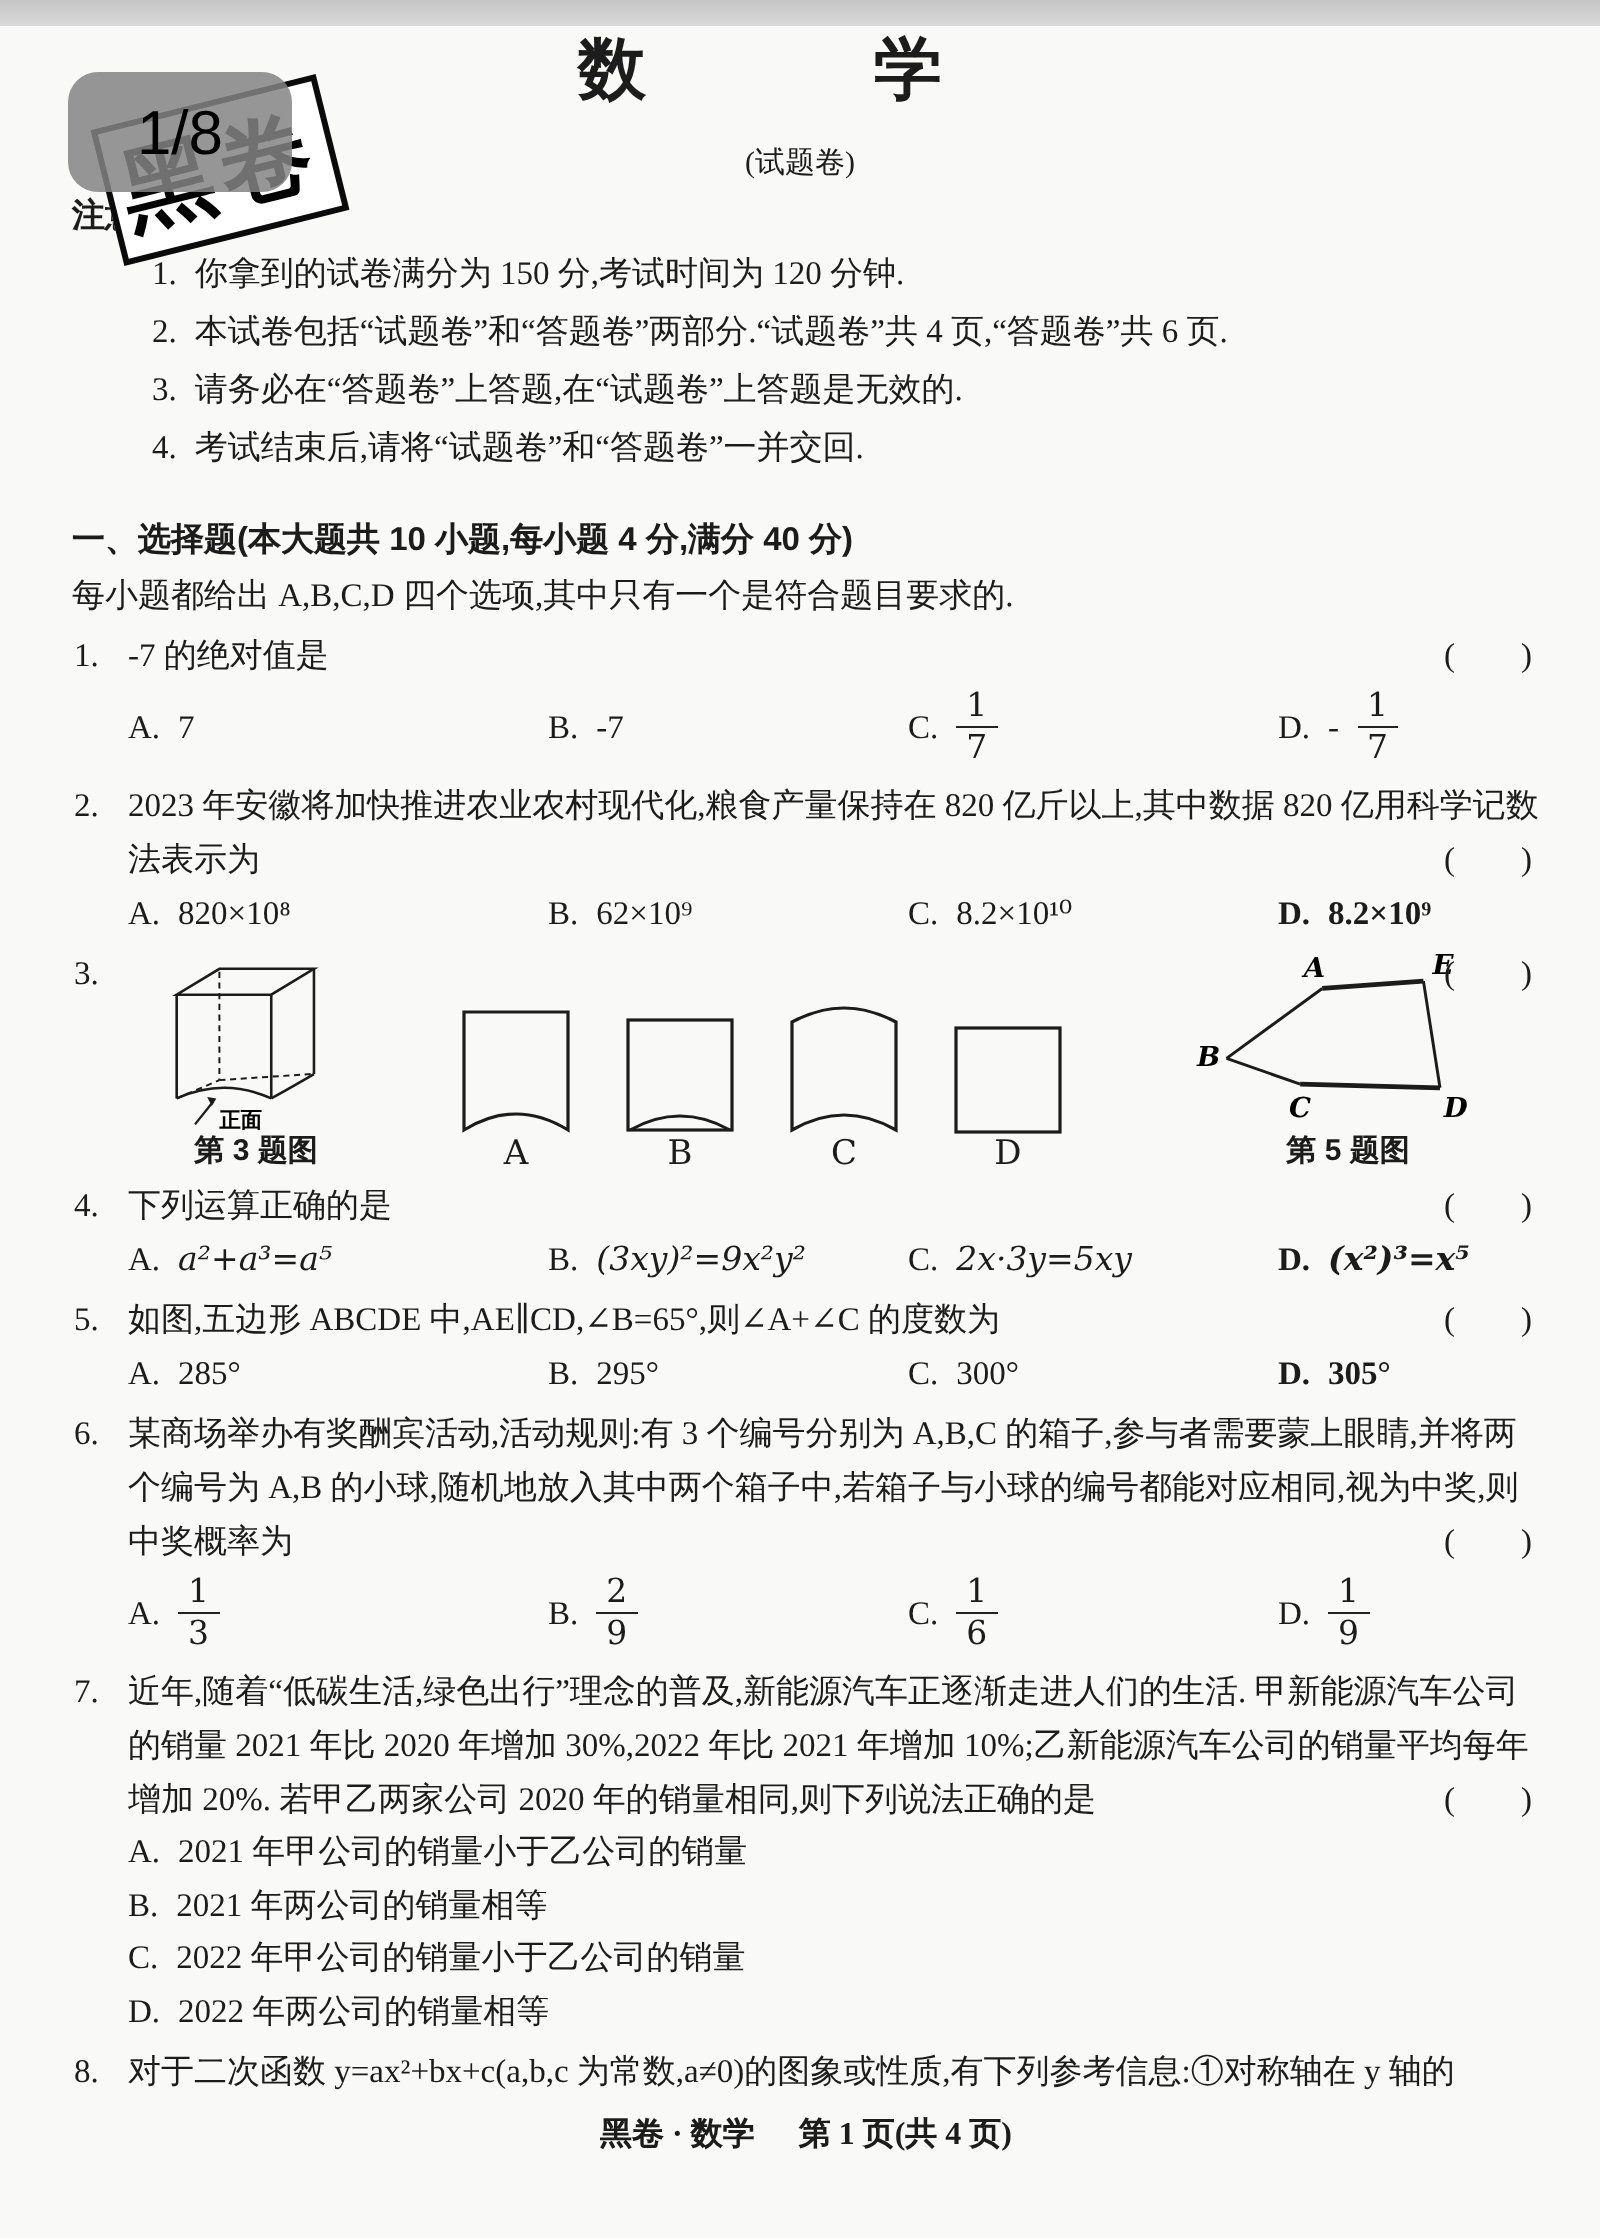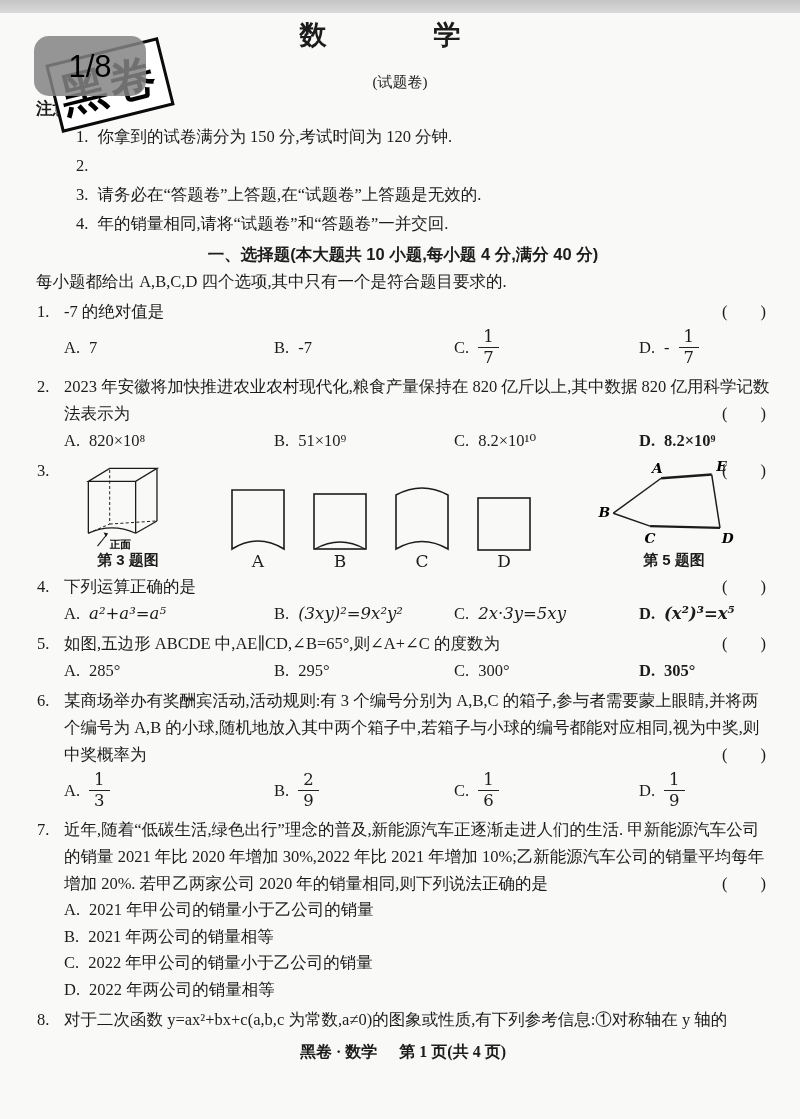--- a/index.html
+++ b/index.html
@@ -21,29 +21,29 @@
   }
   .badge{
     position:absolute; left:34px; top:36px; width:112px; height:60px;
     background:rgba(132,132,132,0.85); border-radius:15px; z-index:2;
     display:flex; align-items:center; justify-content:center;
     color:#000000; font-size:31px; font-family:"Liberation Sans","DejaVu Sans",sans-serif;
   }
 
   .header{text-align:center;}
   .title{font-size:22px; margin-top:16px; line-height:30px;}
-  .subject{font-size:27px; margin-top:4px; line-height:36px; letter-spacing:40px; }
+  .subject{font-size:34px; margin-top:4px; line-height:36px; letter-spacing:40px; }
   .papertype{font-size:15px; margin-top:18px; line-height:22px; font-weight:normal;}
 
   .content{padding:0 30px 0 36px;}
   .notice-heading{margin-top:2px;}
   .notice-item{display:flex; gap:9px; margin-left:40px; line-height:29px;}
   .emph{-webkit-text-emphasis:dot under; text-emphasis:dot under;}
 
-  .section-heading{margin-top:3px;text-align:center;}
+  .section-heading{margin-top:19px;}
   .section-note{}
 
   .q{position:relative; padding-left:28px; margin-top:3px;}
   .qno{position:absolute; left:1px; top:0;}
   .qmarker{position:absolute; right:4px; white-space:pre;}
 
   .opts{display:flex; margin-left:28px; align-items:center;}
   .opt{display:flex; align-items:center; gap:9px;}
   .w1{width:210px}.w2{width:180px}.w3{width:185px}.w4{flex:1}
   .opts-frac{min-height:45px;}
@@ -88,28 +88,29 @@
 
   <div class="content">
     <div class="notice-heading hd">注意事项:</div>
 
     <div class="notice-item">
       <span>1.</span>
       <span>你拿到的试卷满分为 150 分,考试时间为 120 分钟.</span>
     </div>
     <div class="notice-item">
       <span>2.</span>
+      <span>本试卷包括“试题卷”和“答题卷”两部分.“试题卷”共 4 页,“答题卷”共 6 页.</span>
     </div>
     <div class="notice-item">
       <span>3.</span>
       <span><span>请务必在“</span><span class="emph">答题卷</span><span>”上答题,在“试题卷”上答题是无效的.</span></span>
     </div>
     <div class="notice-item">
       <span>4.</span>
-      <span>年的销量相同,请将“试题卷”和“答题卷”一并交回.</span>
+      <span>考试结束后,请将“试题卷”和“答题卷”一并交回.</span>
     </div>
 
     <div class="section-heading hd">一、选择题(本大题共 10 小题,每小题 4 分,满分 40 分)</div>
     <div class="section-note">每小题都给出 A,B,C,D 四个选项,其中只有一个是符合题目要求的.</div>
 
     <div class="q">
       <span class="qno">1.</span>
       <span>-7 的绝对值是</span>
       <span class="qmarker" style="top:0">(        )</span>
     </div>
@@ -144,21 +145,21 @@
       <span>2023 年安徽将加快推进农业农村现代化,粮食产量保持在 820 亿斤以上,其中数据 820 亿用科学记数法表示为</span>
       <span class="qmarker" style="top:27px">(        )</span>
     </div>
     <div class="opts">
       <span class="opt w1">
           <span>A.</span>
           <span>820×10⁸</span>
         </span>
       <span class="opt w2">
           <span>B.</span>
-          <span>51×10⁹</span>
+          <span>62×10⁹</span>
         </span>
       <span class="opt w3">
           <span>C.</span>
           <span>8.2×10¹⁰</span>
         </span>
       <span class="opt w4 b">
           <span>D.</span>
           <span>8.2×10⁹</span>
         </span>
     </div>

